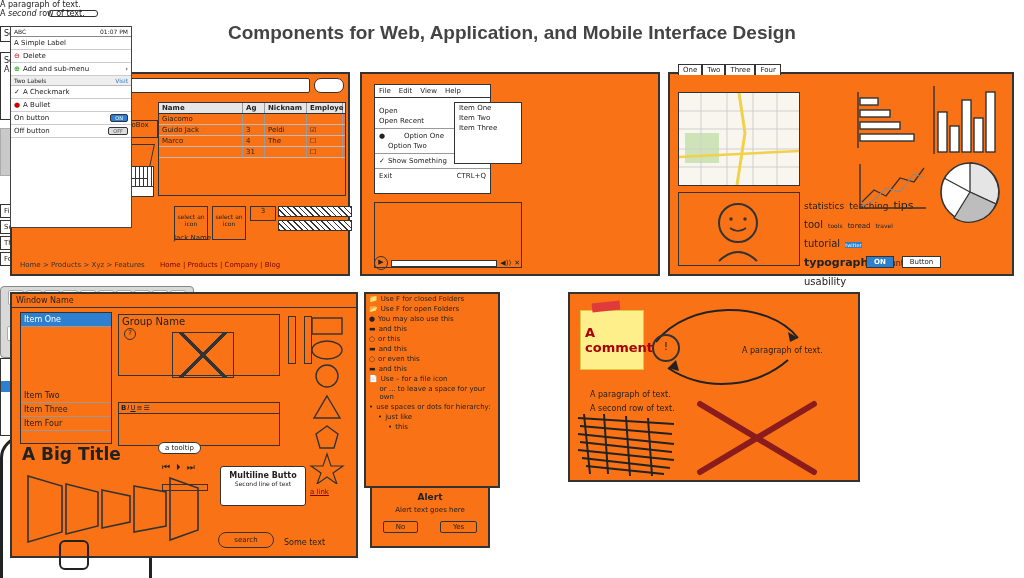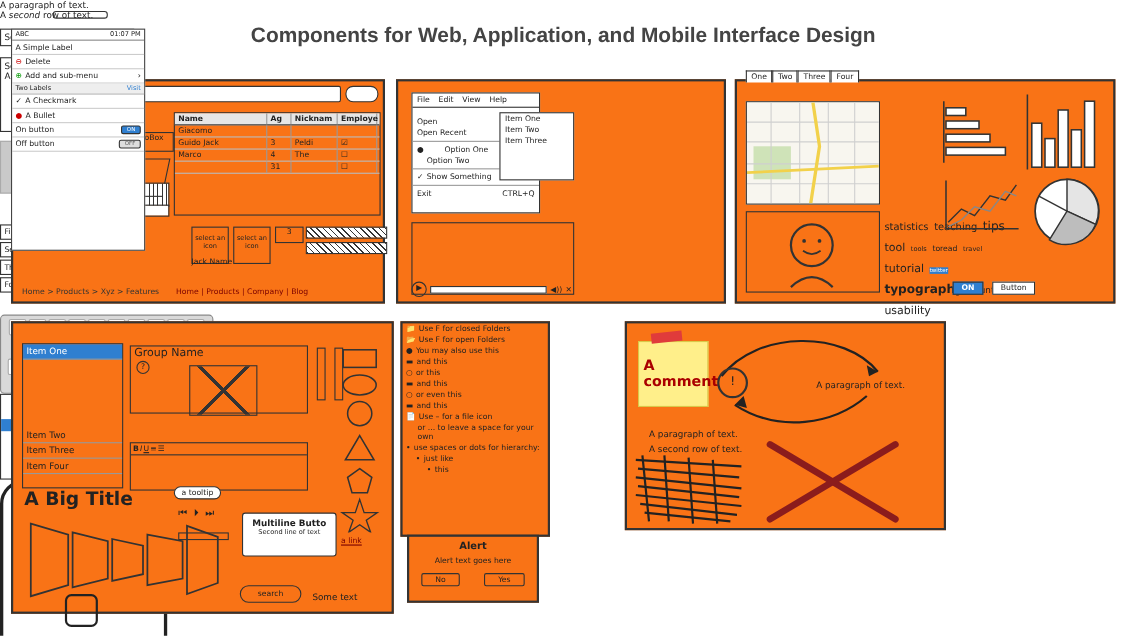--- a/index.html
+++ b/index.html
@@ -375,20 +375,21 @@
     <line x1="34" y1="34" x2="8" y2="20" stroke="#333" stroke-width="1.3"></line>
   </svg>
 
   <div class="toggle">
     <div class="on">ON</div>
     <div class="btn2">Button</div>
   </div>
 </div>
 
 <div class="panel" id="pE">
+  <div class="wt">Window Name</div>
 
   <div class="list">
     <div class="li sel">Item One</div>
     <div style="height:62px"></div>
     <div class="li">Item Two</div>
     <div class="li">Item Three</div>
     <div class="li">Item Four</div>
   </div>
 
   <div class="group">

